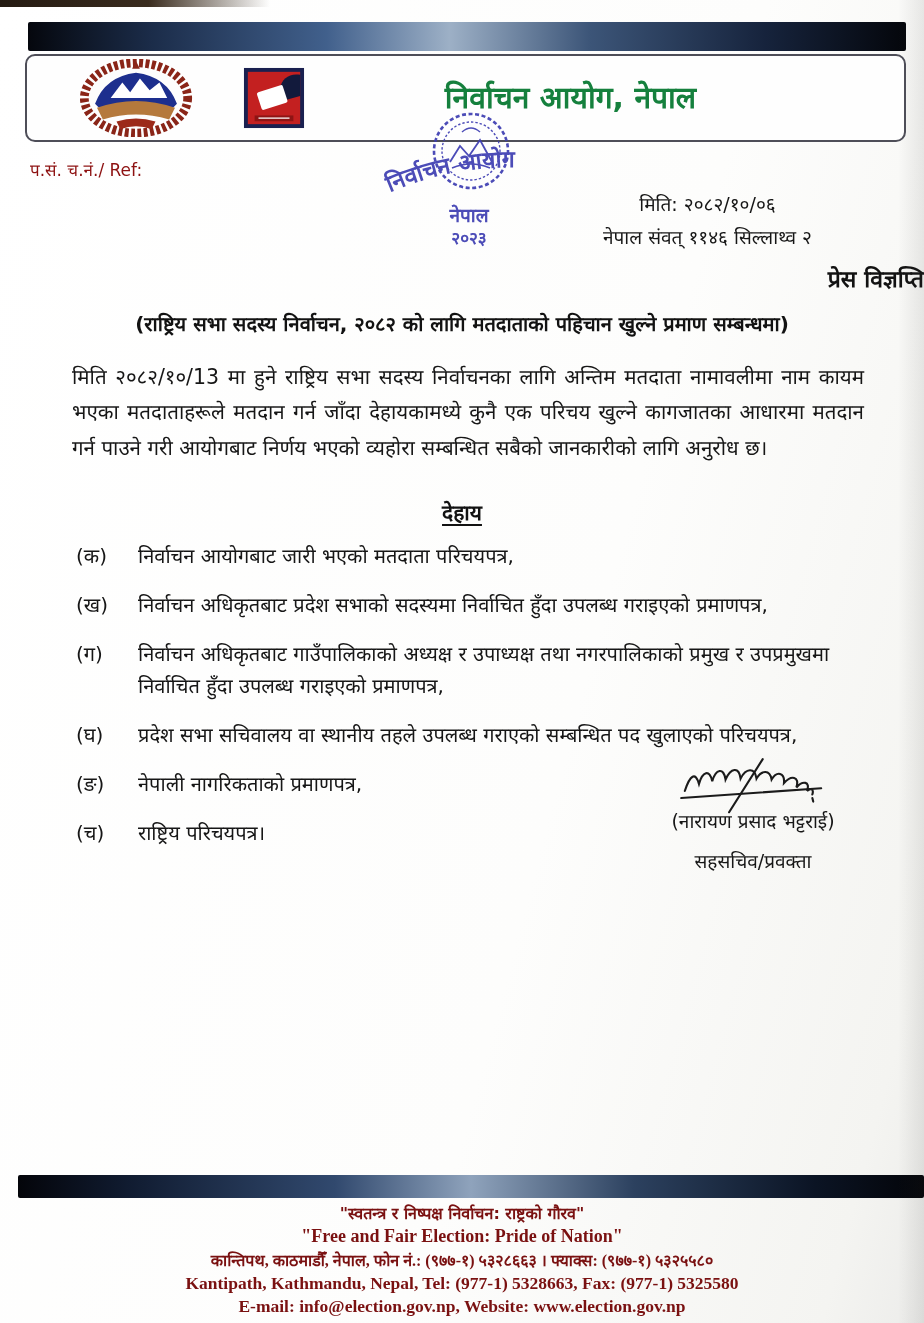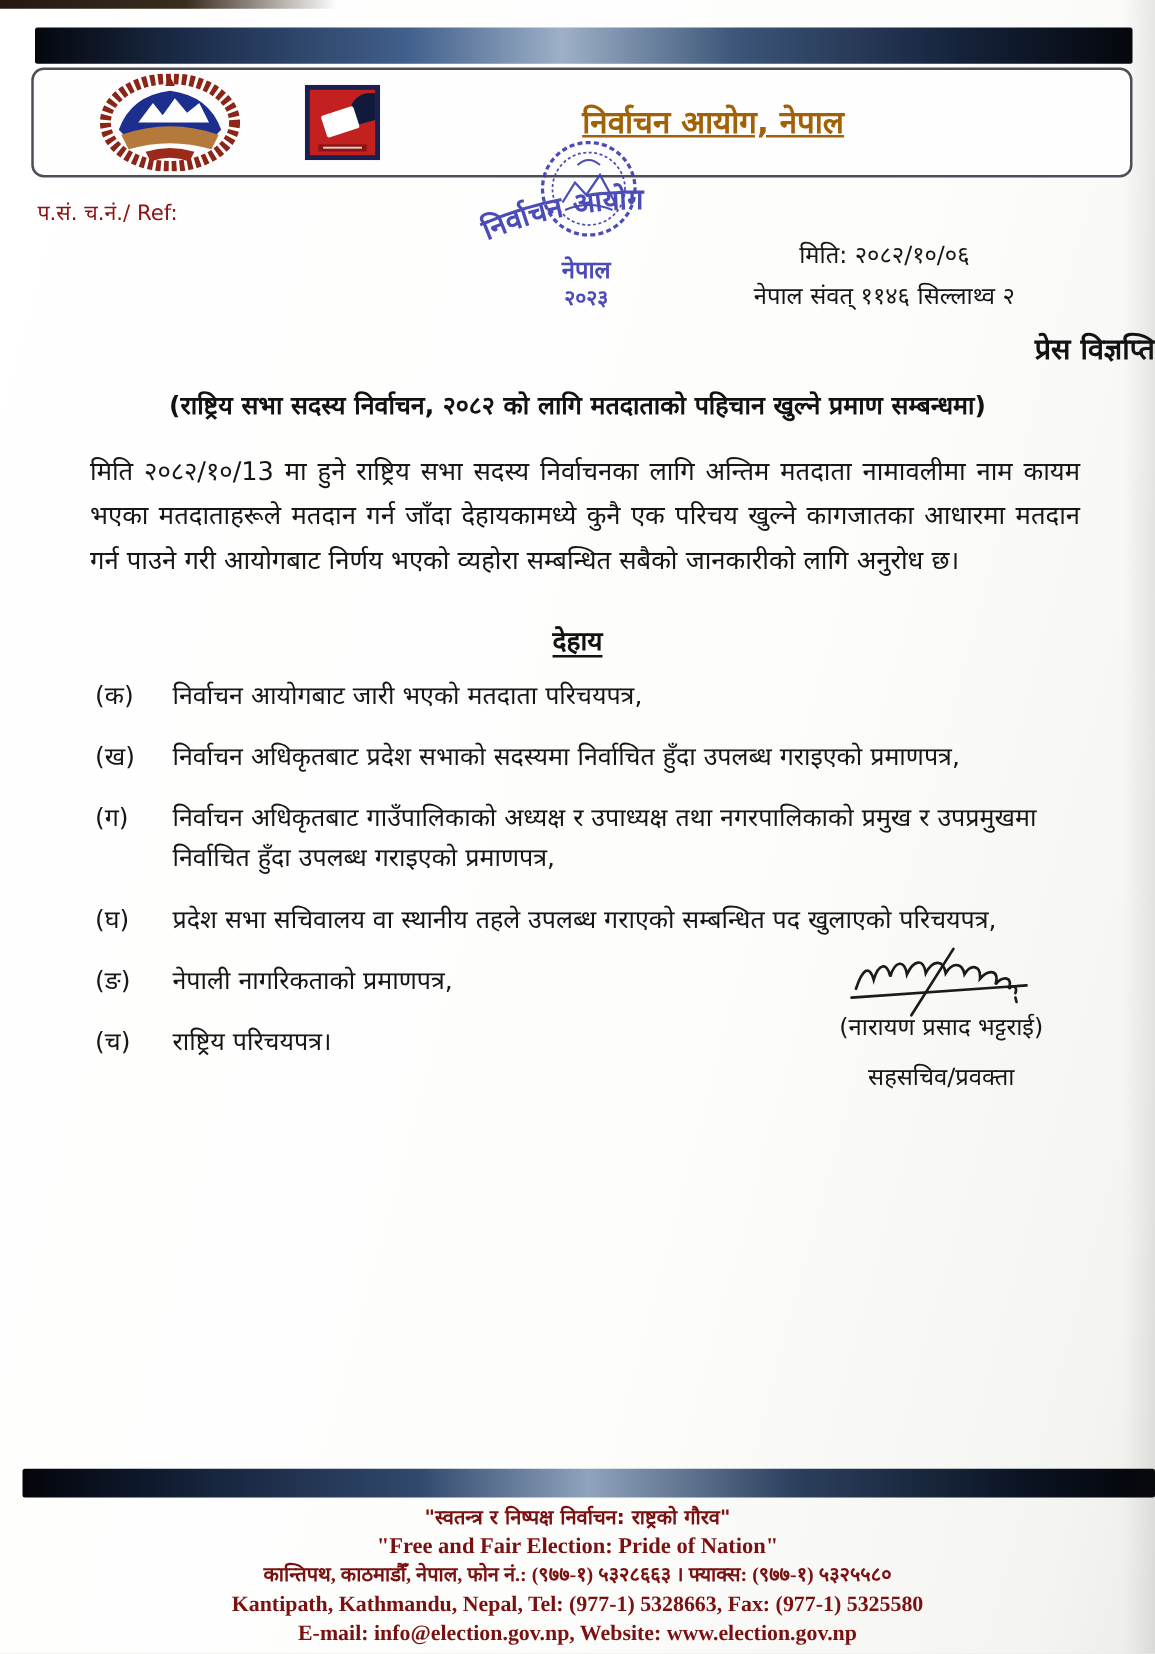--- a/index.html
+++ b/index.html
@@ -33,21 +33,21 @@
     border: 2px solid #4e4e58;
     border-radius: 10px;
     display: flex; align-items: center;
     padding: 0 18px;
     z-index: 2;
   }
   .coat-wrap { margin-left: 32px; width: 118px; height: 78px; flex: none; }
   .ballot-wrap { margin-left: 48px; width: 62px; height: 62px; flex: none; }
   .lh-titles { flex: 1; text-align: center; padding-right: 50px; }
   .lh-title-np {
-    font-size: 25px; font-weight: bold; color: #a16207; line-height: 1.05; text-decoration: underline;
+    font-size: 30px; font-weight: bold; color: #15803d; line-height: 1.05;
   }
   .lh-title-en {
     font-size: 23px; font-weight: bold; color: #a01414; letter-spacing: 0.5px; margin-top: 2px;
   }
 
   .ref-line {
     position: absolute; left: 30px; top: 158px;
     font-size: 17px; font-weight: normal; color: #8d1111;
   }
 

